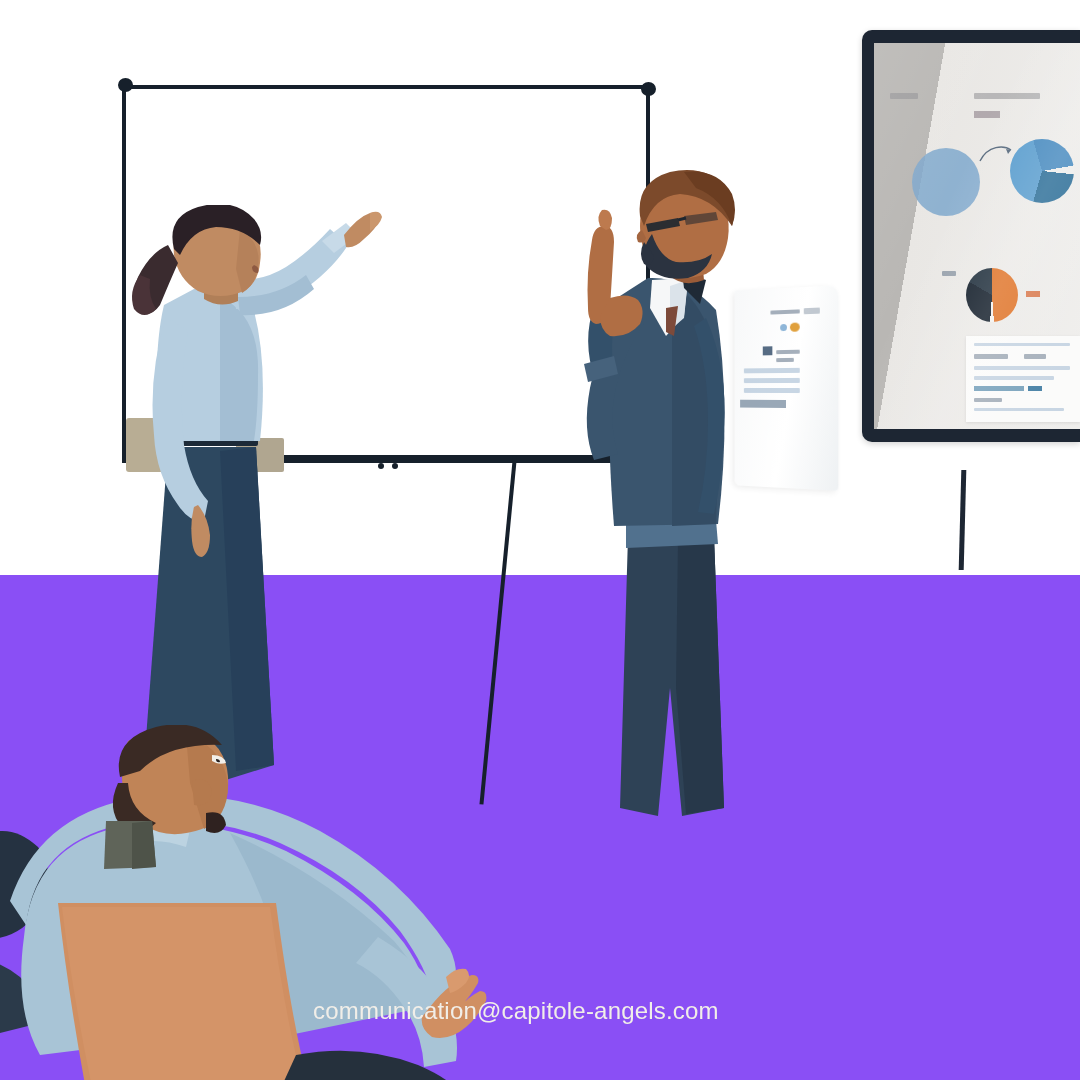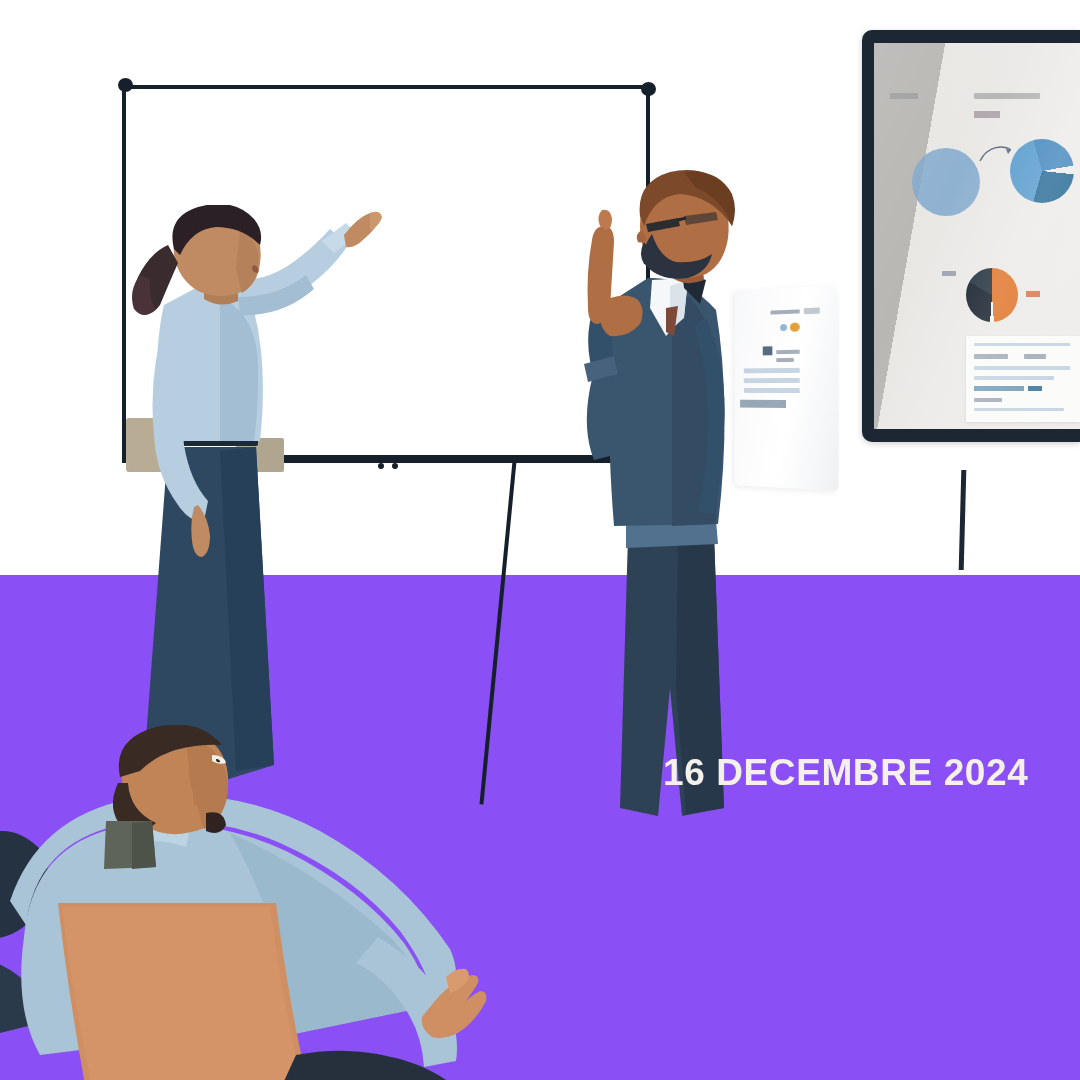--- a/index.html
+++ b/index.html
@@ -426,15 +426,15 @@
 
     <path d="M398 212 Q448 242 468 282 Q480 310 476 336 L444 342 Q442 308 424 282 Q404 252 376 238 Z" fill="#a8c4d6"></path>
     <path d="M450 282 Q470 256 492 250 Q500 250 498 258 Q490 272 480 282 Q488 272 500 266 Q508 266 506 276 Q498 292 486 302 Q470 316 452 312 Q440 304 442 292 Z" fill="#d08f62"></path>
     <path d="M466 252 Q476 242 486 244 Q492 250 486 258 Q478 266 470 268 Z" fill="#d99a6e"></path>
 
     <path d="M316 330 Q380 318 438 340 Q470 354 476 365 L300 365 Z" fill="#25303c"></path>
 
     <path d="M160 -10 L196 -10 L194 22 L162 22 Z" fill="#c08b62" opacity="0.0"></path>
   </svg>
 
-  <div class="date-txt">16 DECEMBRE 2024</div>
+  <div class="email-txt">communication@capitole-angels.com</div>
 
 </div>
 
 </body></html>

